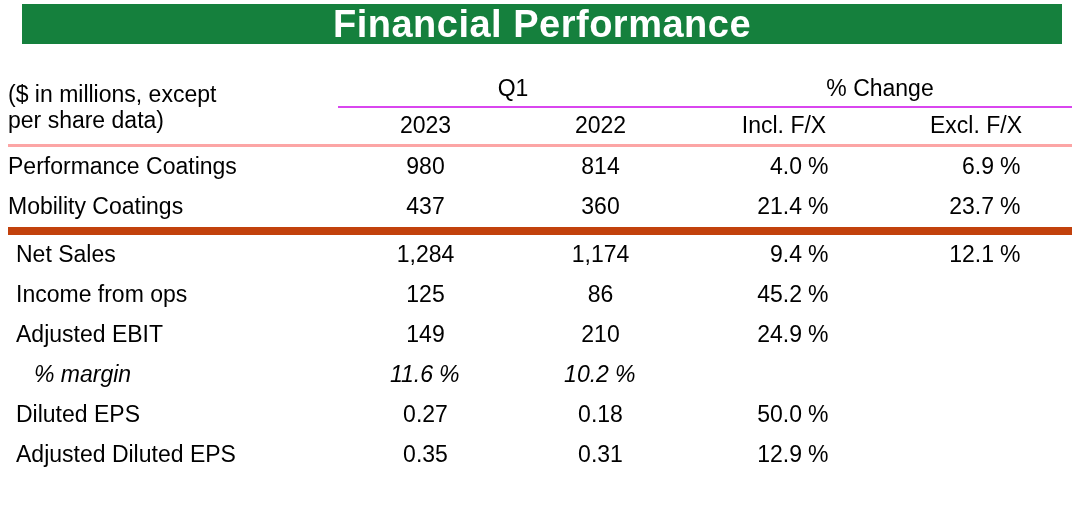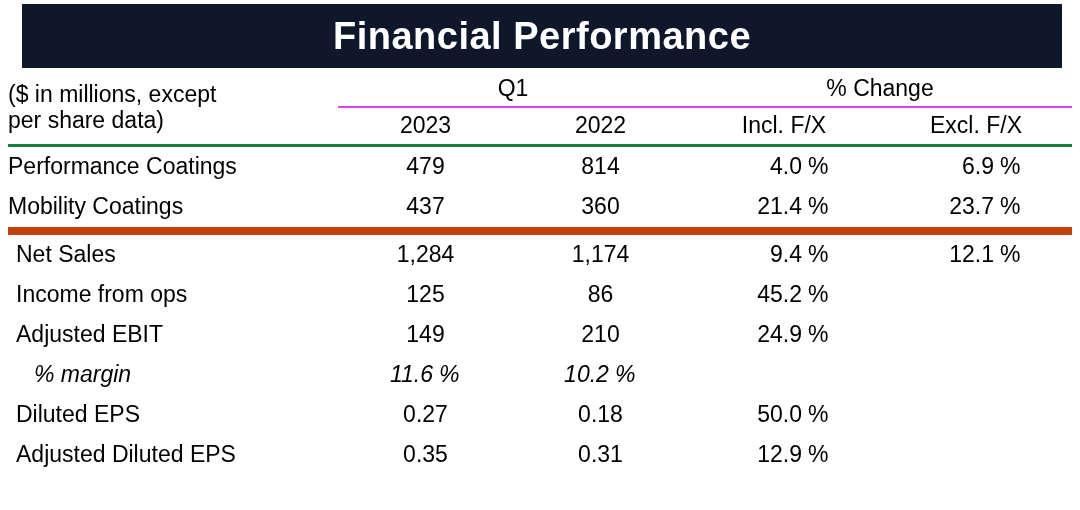--- a/index.html
+++ b/index.html
@@ -19,22 +19,22 @@
     width: 1080px;
     height: 510px;
     box-sizing: border-box;
   }
   
   .title-banner {
     position: absolute;
     left: 22px;
     top: 4px;
     width: 1040px;
-    height: 64px;
-    background: #0f172a;
+    height: 40px;
+    background: #15803d;
     display: flex;
     align-items: center;
     justify-content: center;
   }
   .title-banner .title-text {
     color: #ffffff;
     font-size: 38px;
     font-weight: bold;
     letter-spacing: 0.5px;
     line-height: 1;
@@ -78,21 +78,21 @@
   }
   .hdr-sub {
     text-align: center;
     font-weight: bold;
     font-size: 23px;
     height: 36px;
     vertical-align: bottom;
     padding-bottom: 4px;
   }
   .rule-under-group { border-bottom: 2px solid #d946ef; }
-  .rule-thick-top   { border-top: 3px solid #15803d; }
+  .rule-thick-top   { border-top: 3px solid #fca5a5; }
   .rule-grey-top    { border-top: 8px solid #c2410c; }
 
   
   .lbl {
     text-align: left;
     padding-left: 22px;
     height: 40px;
   }
   .lbl.flush { padding-left: 8px; }
   .lbl.indent-italic {
@@ -145,21 +145,21 @@
         <th class="hdr-sub">2023</th>
         <th class="hdr-sub">2022</th>
         <th class="hdr-sub">Incl. F/X</th>
         <th class="hdr-sub">Excl. F/X</th>
       </tr>
     </thead>
     <tbody>
 
       <tr>
         <td class="lbl rule-thick-top">Performance Coatings</td>
-        <td class="num rule-thick-top">479</td>
+        <td class="num rule-thick-top">980</td>
         <td class="num rule-thick-top">814</td>
         <td class="pct rule-thick-top"><span class="val">4.0</span><span class="sym">%</span></td>
         <td class="pct rule-thick-top"><span class="val">6.9</span><span class="sym">%</span></td>
       </tr>
 
       <tr>
         <td class="lbl">Mobility Coatings</td>
         <td class="num">437</td>
         <td class="num">360</td>
         <td class="pct"><span class="val">21.4</span><span class="sym">%</span></td>

